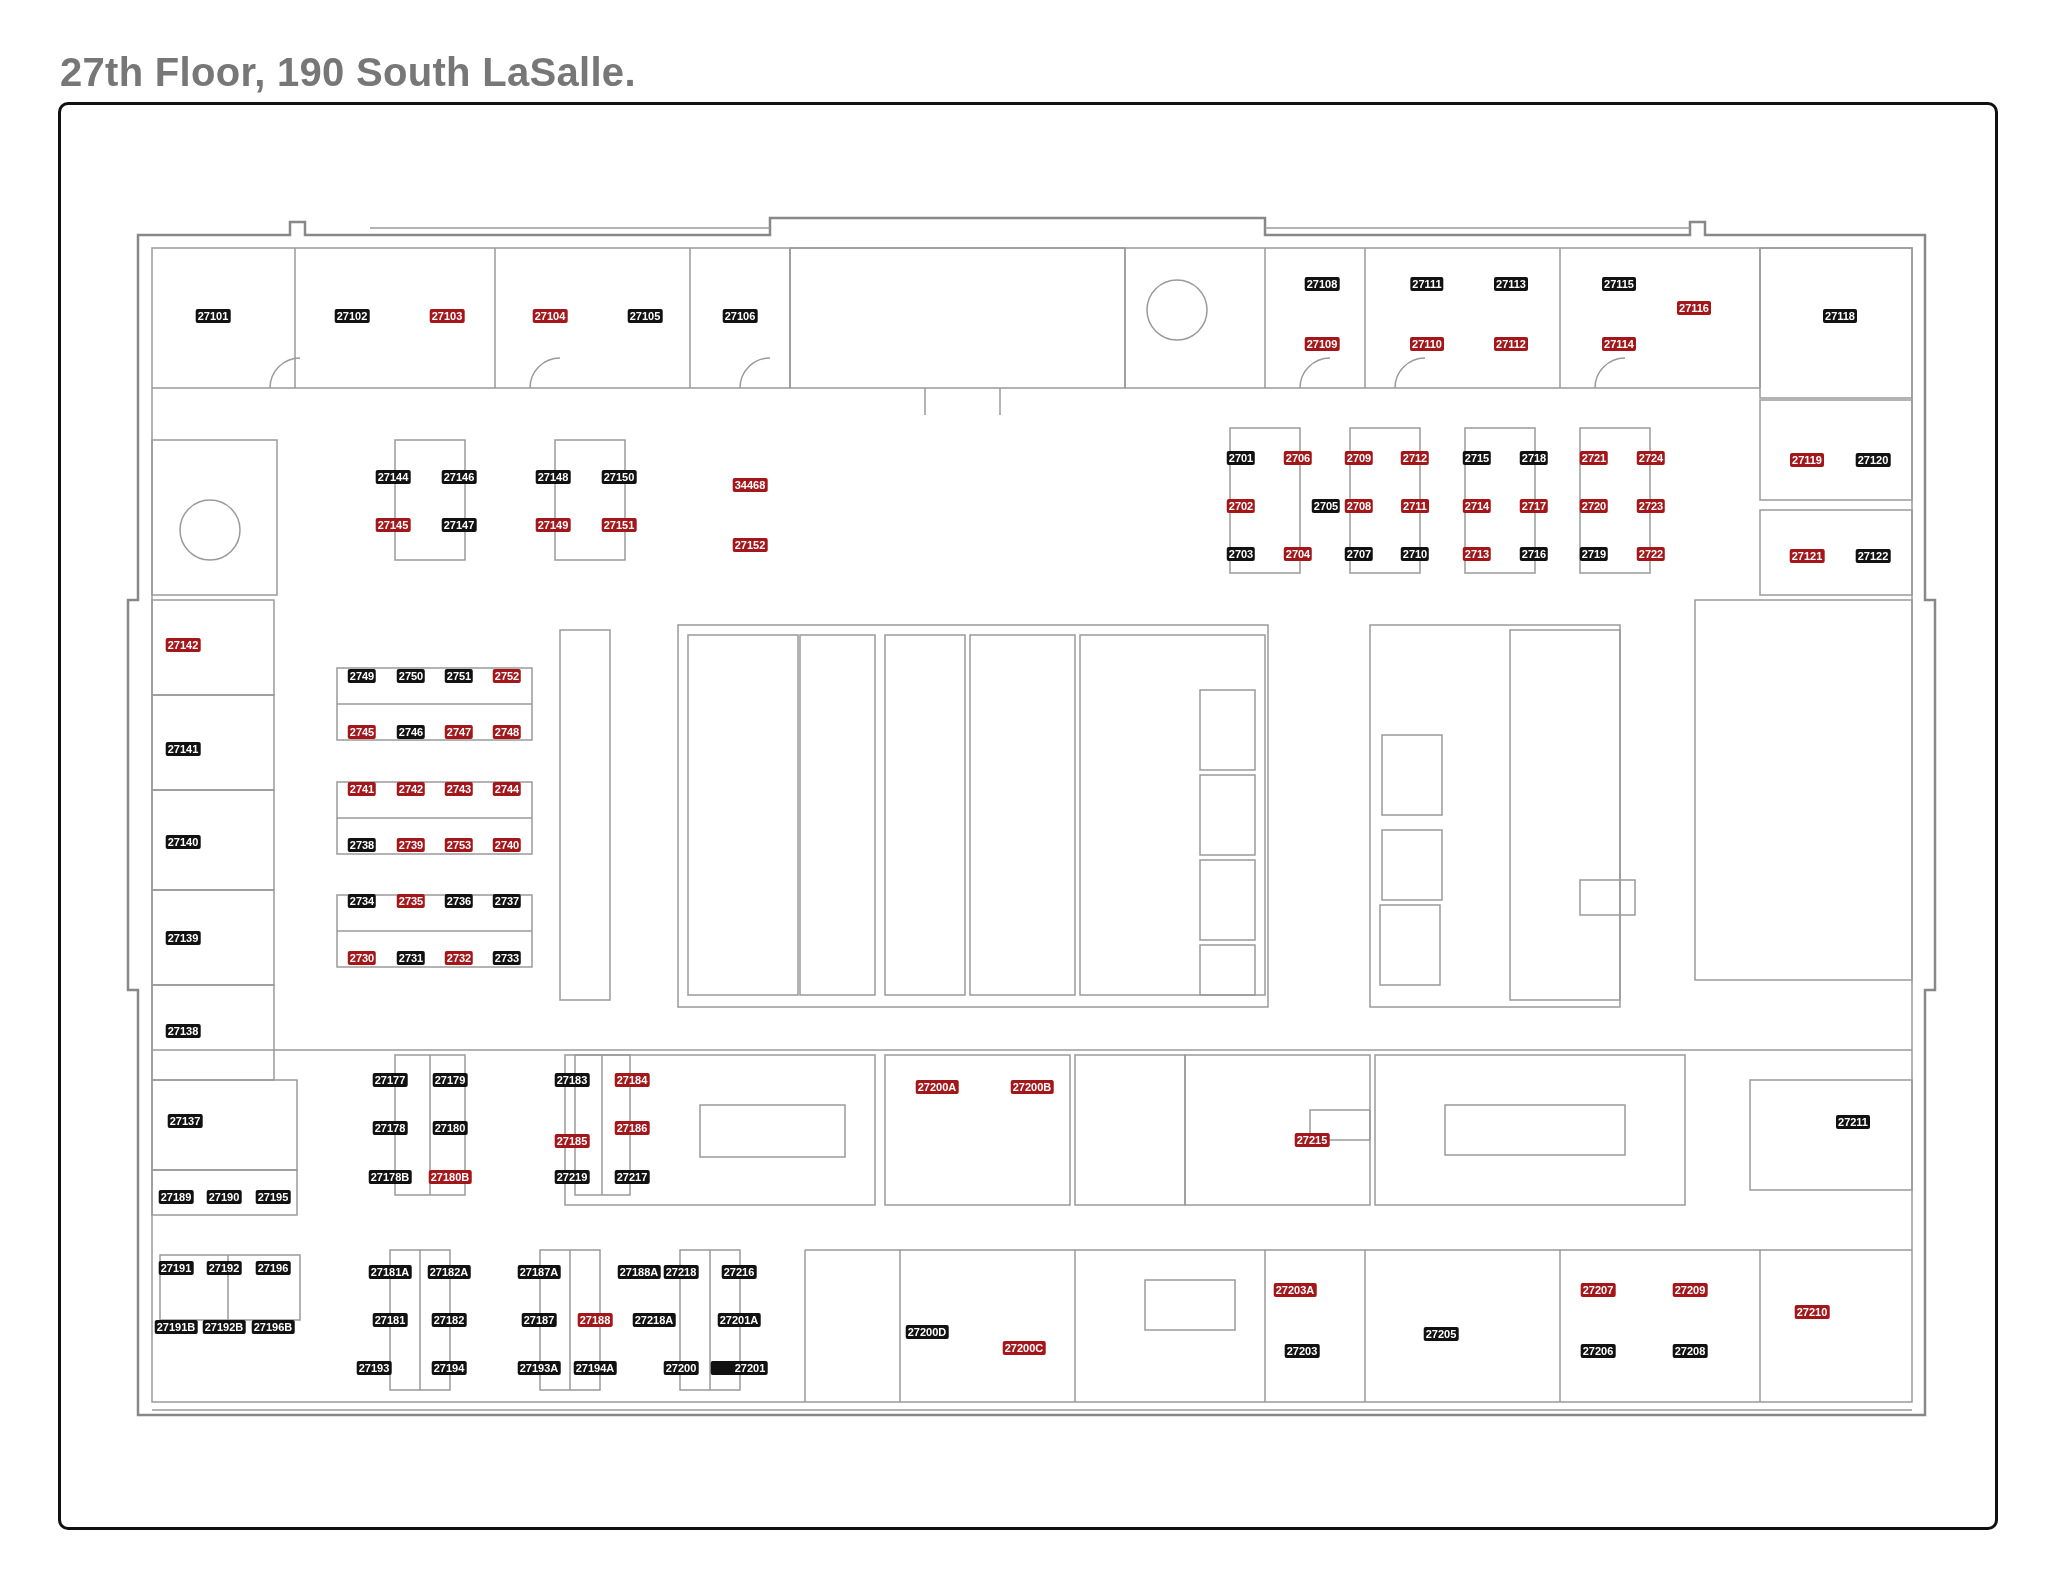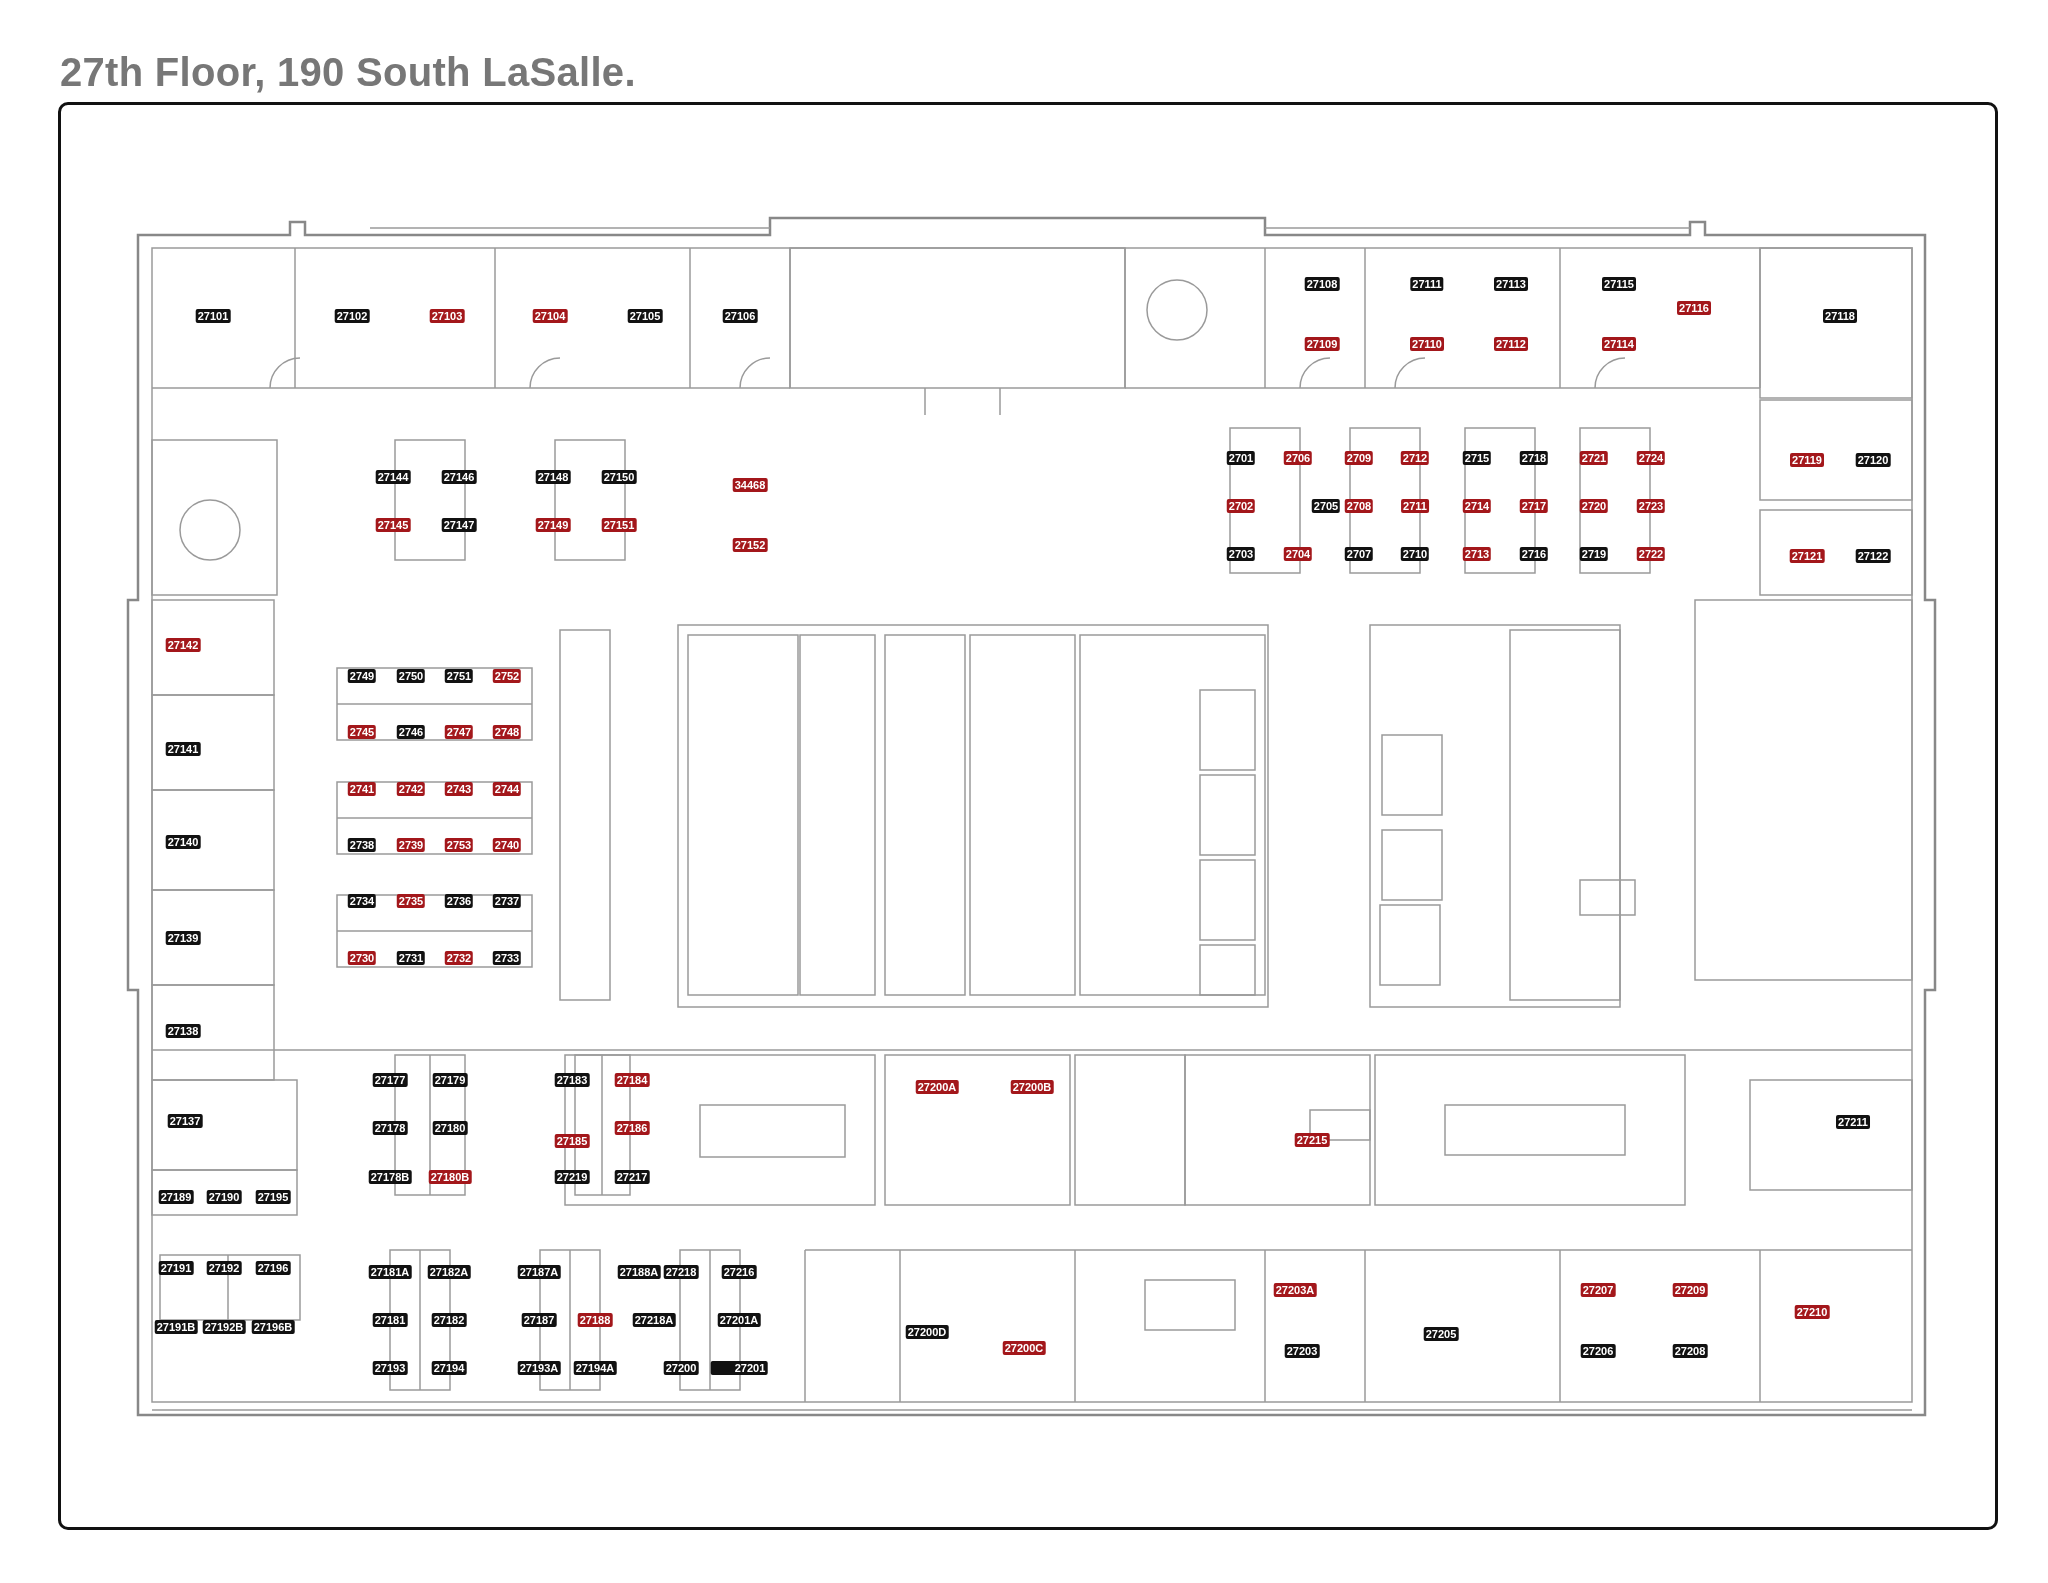--- a/index.html
+++ b/index.html
@@ -246,21 +246,21 @@
     <div class="lbl occ" style="left: 176px; top: 1268px;">27191</div>
     <div class="lbl occ" style="left: 224px; top: 1268px;">27192</div>
     <div class="lbl occ" style="left: 273px; top: 1268px;">27196</div>
     <div class="lbl occ" style="left: 176px; top: 1327px;">27191B</div>
     <div class="lbl occ" style="left: 224px; top: 1327px;">27192B</div>
     <div class="lbl occ" style="left: 273px; top: 1327px;">27196B</div>
     <div class="lbl occ" style="left: 390px; top: 1272px;">27181A</div>
     <div class="lbl occ" style="left: 449px; top: 1272px;">27182A</div>
     <div class="lbl occ" style="left: 390px; top: 1320px;">27181</div>
     <div class="lbl occ" style="left: 449px; top: 1320px;">27182</div>
-    <div class="lbl occ" style="left: 390px; top: 1368px;">27193</div>
+    <div class="lbl occ" style="left: 374px; top: 1368px;">27193</div>
     <div class="lbl occ" style="left: 449px; top: 1368px;">27194</div>
     <div class="lbl occ" style="left: 539px; top: 1272px;">27187A</div>
     <div class="lbl occ" style="left: 595px; top: 1272px; margin-left: 44px;">27188A</div>
     <div class="lbl occ" style="left: 539px; top: 1320px;">27187</div>
     <div class="lbl vac" style="left: 595px; top: 1320px;">27188</div>
     <div class="lbl occ" style="left: 539px; top: 1368px;">27193A</div>
     <div class="lbl occ" style="left: 595px; top: 1368px;">27194A</div>
     <div class="lbl occ" style="left: 681px; top: 1272px;">27218</div>
     <div class="lbl occ" style="left: 739px; top: 1272px;">27216</div>
     <div class="lbl occ" style="left: 654px; top: 1320px;">27218A</div>

